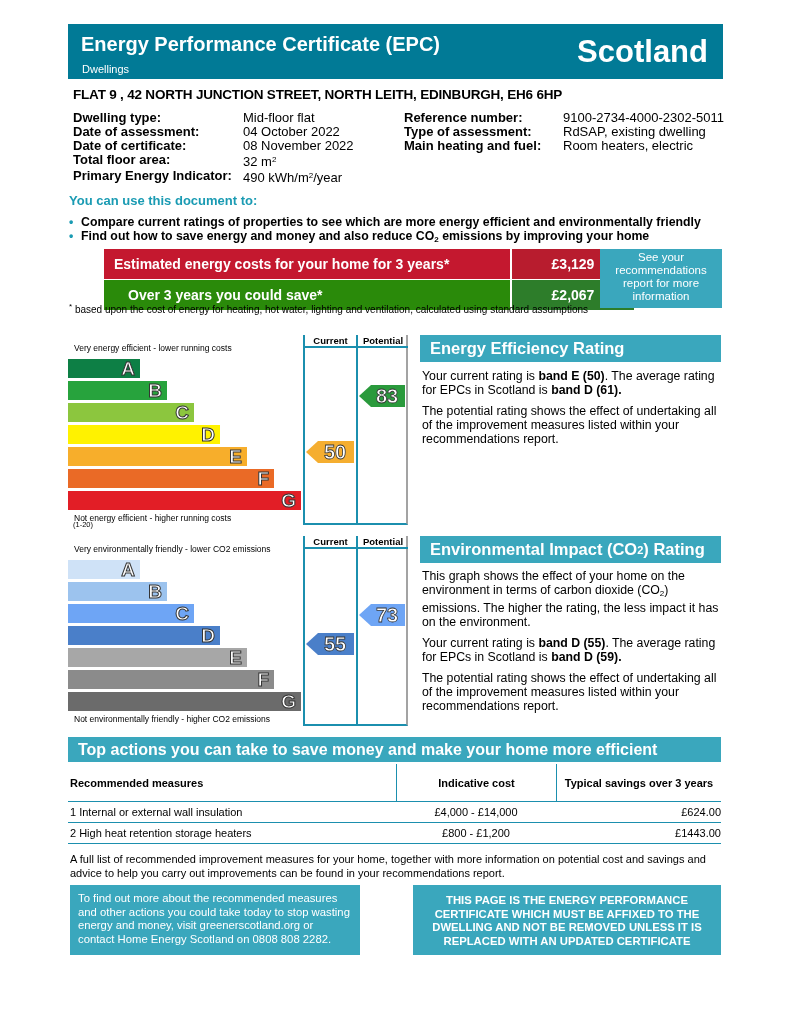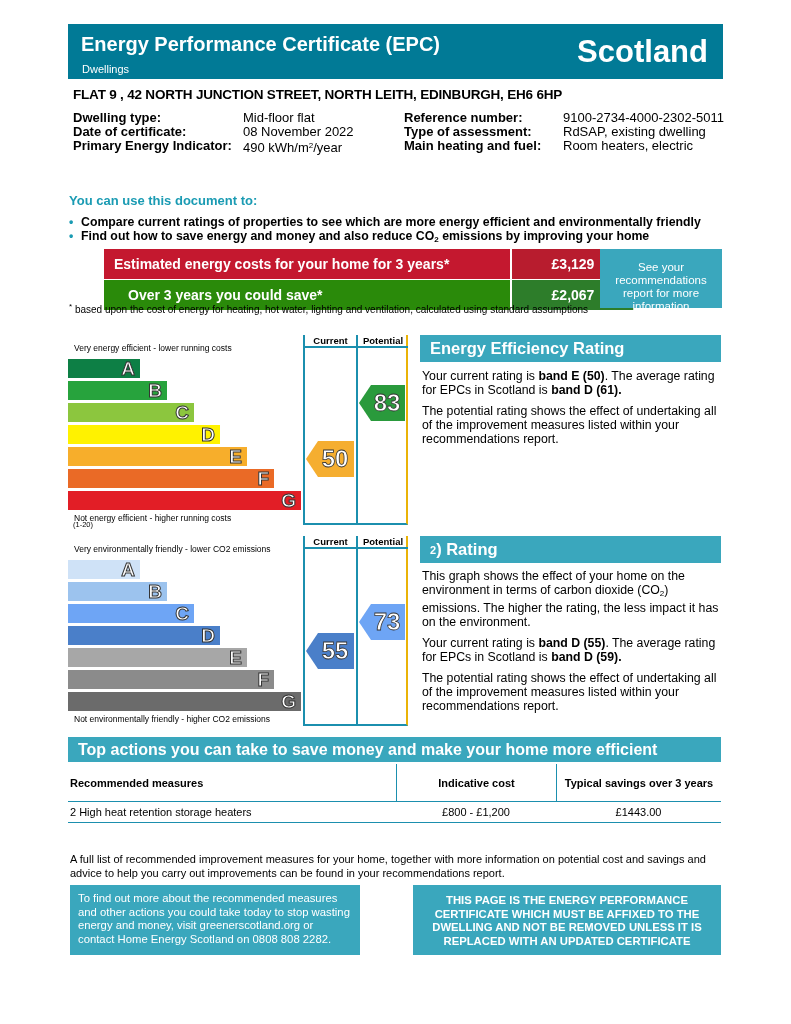--- a/index.html
+++ b/index.html
@@ -28,44 +28,44 @@
   sub.c { font-size: 8px; vertical-align: -2px; }
 
   .costbox { left: 68px; top: 249px; }
   .cost-row { position: absolute; height: 30px; color: #fff; font-weight: bold; font-size: 14px; display: flex; align-items: center; margin-left: 36px; }
   .cost-label { left: 0; width: 406px; padding-left: 10px; }
   .cost-val { left: 408px; width: 122px; justify-content: center; }
   .red1 { background: #c4182f; }
   .red2 { background: #b81c2e; }
   .grn1 { background: #2a8a0a; padding-left: 24px; }
   .grn2 { background: #2d7d2a; }
-  .see { position: absolute; left: 532px; top: 0; width: 122px; height: 59px; background: #3aa7bd; color: #fff; font-size: 11.5px; text-align: center; line-height: 13px; padding-top: 12px; }
+  .see { position: absolute; left: 532px; top: 0; width: 122px; height: 59px; background: #3aa7bd; color: #fff; font-size: 11.5px; text-align: center; line-height: 13px; padding-top: 2px; }
   .footnote { left: 69px; top: 302px; font-size: 10px; }
 
   .chart { width: 340px; height: 190px; }
-  .chart .cols { position: absolute; left: 235px; top: 0; width: 105px; height: 190px; border-left: 2px solid #1b8fae; border-right: 2px solid #eab308; border-bottom: 2px solid #1b8fae; }
+  .chart .cols { position: absolute; left: 235px; top: 0; width: 105px; height: 190px; border-left: 2px solid #1b8fae; border-right: 2px solid #a3a3a3; border-bottom: 2px solid #1b8fae; }
   .chart .colsep { position: absolute; left: 51px; top: 0; width: 2px; height: 100%; background: #1b8fae; }
   .chart .colhead { position: absolute; top: 0; height: 13px; font-size: 9.5px; font-weight: bold; text-align: center; width: 51px; border-bottom: 2px solid #1b8fae; }
   .chart .toplbl { position: absolute; left: 6px; top: 8px; font-size: 8.5px; }
   .chart .botlbl { position: absolute; left: 6px; top: 178px; font-size: 8.5px; }
   .bar { position: absolute; left: 0; height: 19px; display: flex; align-items: center; justify-content: space-between; padding: 0 5px 0 5px; }
   .bar .rng { font-size: 7.5px; font-weight: normal; margin-top: 48px; }
   .bar .ltr { font-size: 19px; font-weight: bold; color: #fff; -webkit-text-stroke: 1px #333; line-height: 19px; }
-  .arrow { position: absolute; height: 36px; color: #fff; font-size: 24px; display: flex; align-items: center; justify-content: center; clip-path: polygon(0 50%, 12px 0, 100% 0, 100% 100%, 12px 100%); padding-left: 10px; -webkit-text-stroke: 0.8px #333; font-weight: bold; }
+  .arrow { position: absolute; height: 22px; color: #fff; font-size: 20px; display: flex; align-items: center; justify-content: center; clip-path: polygon(0 50%, 12px 0, 100% 0, 100% 100%, 12px 100%); padding-left: 10px; -webkit-text-stroke: 0.8px #333; font-weight: bold; }
 
   .rating-head { width: 301px; height: 27px; background: #3aa7bd; color: #fff; font-size: 16.5px; font-weight: bold; padding-left: 10px; display: flex; align-items: center; }
   .rating-text { width: 305px; font-size: 12.3px; line-height: 14px; }
   .rating-text p { margin-bottom: 7px; }
 
   .actions-head { left: 68px; top: 737px; width: 653px; height: 25px; background: #3aa7bd; color: #fff; font-size: 16px; font-weight: bold; padding-left: 10px; display: flex; align-items: center; }
   .tbl { left: 68px; top: 764px; width: 653px; font-size: 11px; }
   .tbl .r { display: flex; border-bottom: 1.5px solid #1b8fae; }
   .tbl .c1 { width: 328px; padding-left: 2px; }
   .tbl .c2 { width: 160px; text-align: center; }
-  .tbl .c3 { width: 165px; text-align: center; }
+  .tbl .c3 { width: 165px; text-align: right; }
   .tbl .hdr { height: 38px; align-items: center; font-weight: bold; }
   .tbl .hdr .c2, .tbl .hdr .c3 { border-left: 1.5px solid #1b8fae; height: 38px; display: flex; align-items: center; justify-content: center; }
   .tbl .row { height: 21px; align-items: center; }
 
   .fulllist { left: 70px; top: 852px; width: 650px; font-size: 11px; line-height: 14px; }
   .infobox { top: 885px; height: 70px; background: #3aa7bd; color: #fff; font-size: 11.3px; line-height: 13.5px; }
   .info-left { left: 70px; width: 290px; padding: 7px 8px; }
   .info-right { left: 413px; width: 308px; padding: 9px 6px; text-align: center; font-weight: bold; }
 </style>
 </head>
@@ -78,22 +78,30 @@
 </div>
 
 <div class="abs address">FLAT 9 , 42 NORTH JUNCTION STREET, NORTH LEITH, EDINBURGH, EH6 6HP</div>
 
 <div class="abs details dl-left">
   <div class="row">
       <span class="k">Dwelling type:</span>
       <span>Mid-floor flat</span>
     </div>
   <div class="row">
+      <span class="k">Date of assessment:</span>
+      <span>04 October 2022</span>
+    </div>
+  <div class="row">
       <span class="k">Date of certificate:</span>
       <span>08 November 2022</span>
+    </div>
+  <div class="row">
+      <span class="k">Total floor area:</span>
+      <span><span>32 m</span><sup class="s">2</sup></span>
     </div>
   <div class="row">
       <span class="k">Primary Energy Indicator:</span>
       <span><span>490 kWh/m</span><sup class="s">2</sup><span>/year</span></span>
     </div>
 </div>
 
 <div class="abs details dl-right">
   <div class="row">
       <span class="k">Reference number:</span>
@@ -210,37 +218,43 @@
   <div class="cols">
     <div class="colhead" style="left:0">Current</div>
     <div class="colsep"></div>
     <div class="colhead" style="left:53px; width:50px">Potential</div>
     <div class="arrow" style="left:1px; top:97px; width:48px; background:#4a7fc9">55</div>
     <div class="arrow" style="left:54px; top:68px; width:46px; background:#6ea5f5">73</div>
   </div>
 </div>
 
 <div class="abs rating-head" style="left:420px; top:536px;">
+    <span>Environmental Impact (CO</span>
     <sub class="c" style="font-size:11px">2</sub>
     <span>) Rating</span>
   </div>
 <div class="abs rating-text" style="left:422px; top:569px;">
   <p><span>This graph shows the effect of your home on the environment in terms of carbon dioxide (CO</span><sub class="c">2</sub><span>) emissions. The higher the rating, the less impact it has on the environment.</span></p>
   <p><span>Your current rating is </span><b>band D (55)</b><span>. The average rating for EPCs in Scotland is </span><b>band D (59).</b></p>
   <p>The potential rating shows the effect of undertaking all of the improvement measures listed within your recommendations report.</p>
 </div>
 
 <div class="abs actions-head">Top actions you can take to save money and make your home more efficient</div>
 <div class="abs tbl">
   <div class="r hdr">
     <div class="c1">Recommended measures</div>
     <div class="c2">Indicative cost</div>
     <div class="c3">Typical savings over 3 years</div>
   </div>
   <div class="r row">
+    <div class="c1">1 Internal or external wall insulation</div>
+    <div class="c2">£4,000 - £14,000</div>
+    <div class="c3">£624.00</div>
+  </div>
+  <div class="r row">
     <div class="c1">2 High heat retention storage heaters</div>
     <div class="c2">£800 - £1,200</div>
     <div class="c3">£1443.00</div>
   </div>
 </div>
 
 <div class="abs fulllist">A full list of recommended improvement measures for your home, together with more information on potential cost and savings and advice to help you carry out improvements can be found in your recommendations report.</div>
 
 <div class="abs infobox info-left">To find out more about the recommended measures and other actions you could take today to stop wasting energy and money, visit greenerscotland.org or contact Home Energy Scotland on 0808 808 2282.</div>
 <div class="abs infobox info-right">THIS PAGE IS THE ENERGY PERFORMANCE CERTIFICATE WHICH MUST BE AFFIXED TO THE DWELLING AND NOT BE REMOVED UNLESS IT IS REPLACED WITH AN UPDATED CERTIFICATE</div>

